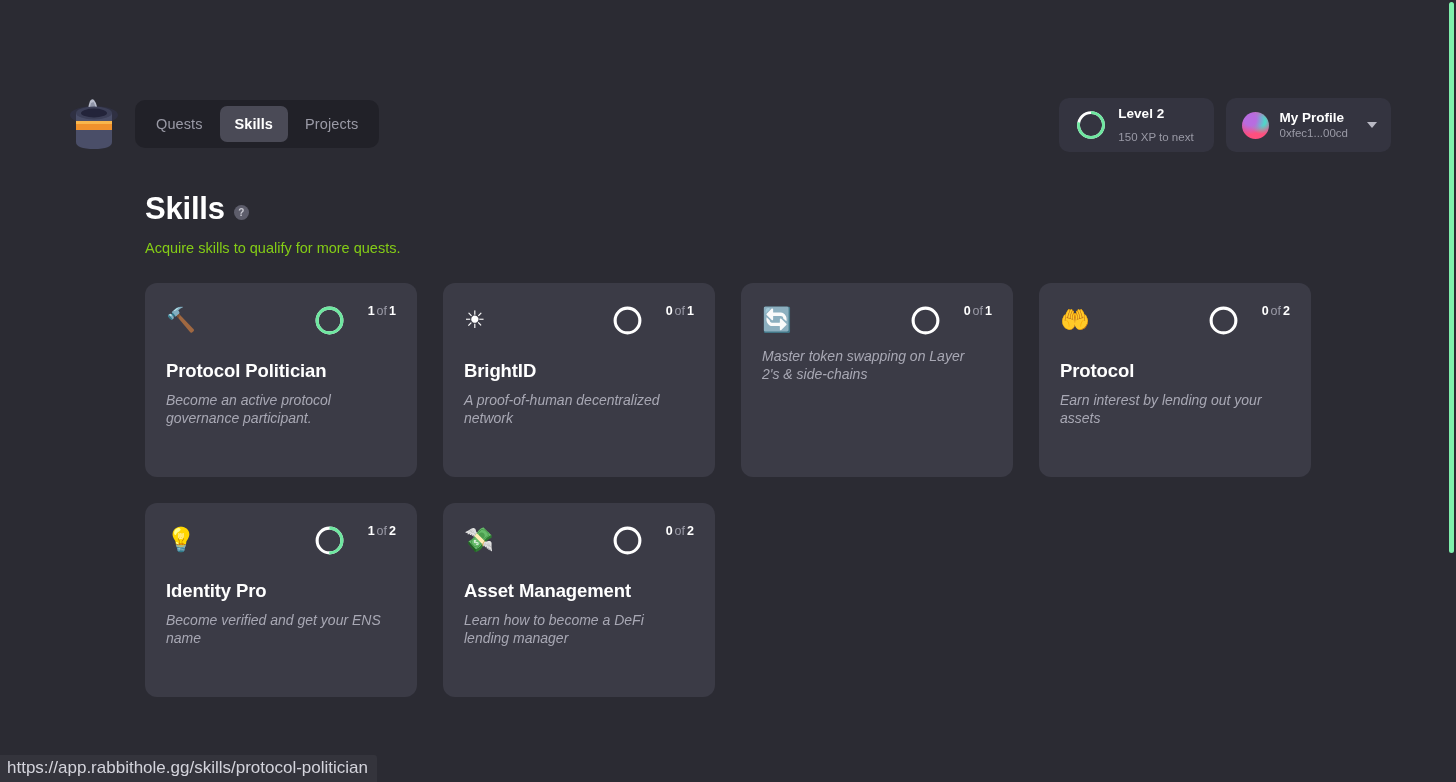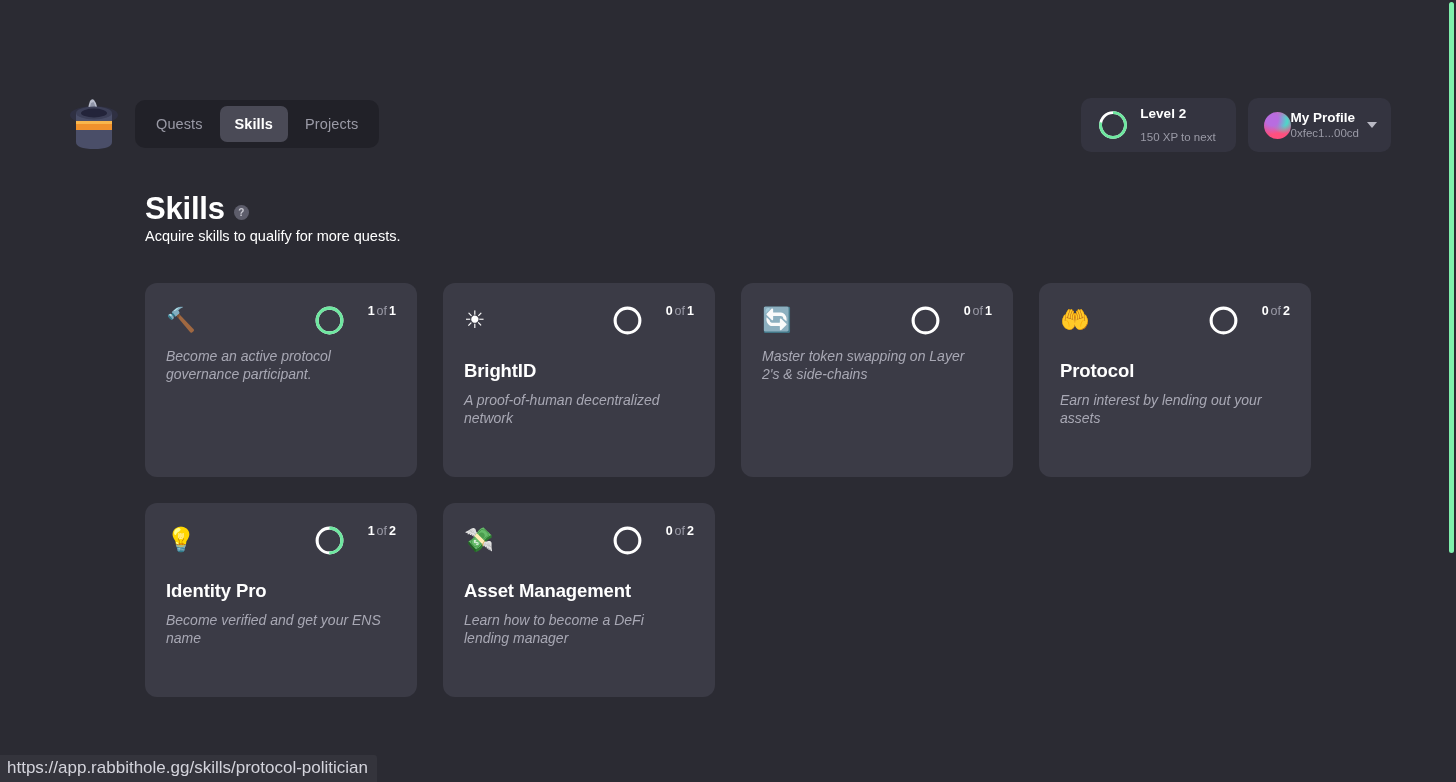--- a/index.html
+++ b/index.html
@@ -88,20 +88,21 @@
   .level-text-wrap { display: flex; flex-direction: column; justify-content: center; gap: 10px; }
   .level-title { font-size: 13.5px; font-weight: bold; color: #ffffff; line-height: 1.15; }
   .level-sub { font-size: 11.5px; color: #9a9aa6; line-height: 1.15; }
 
   .profile-pill {
     background: #343440;
     border-radius: 10px;
     height: 54px;
     display: flex;
     align-items: center;
+    gap: 11px;
     padding: 0 14px 0 16px;
     cursor: pointer;
   }
   .avatar {
     width: 27px; height: 27px; border-radius: 50%;
     flex: none;
     background:
       radial-gradient(circle at 30% 28%, #b86ce0 0 22%, rgba(184,108,224,0) 55%),
       radial-gradient(circle at 72% 35%, #4fd6c9 0 16%, rgba(79,214,201,0) 48%),
       radial-gradient(circle at 55% 75%, #ff4f7e 0 30%, rgba(255,79,126,0) 62%),
@@ -137,23 +138,23 @@
     width: 15px; height: 15px; border-radius: 50%;
     background: #5d5d6b;
     color: #c9c9d2;
     font-size: 10px;
     font-weight: bold;
     display: flex; align-items: center; justify-content: center;
     margin-top: 6px;
     cursor: pointer;
   }
   .page-sub {
-    margin-top: 2px;
+    margin-top: 14px;
     font-size: 14.5px;
-    color: #ffffff;
+    color: #84cc16;
   }
 
   
   .grid {
     position: absolute;
     left: 145px;
     top: 283px;
     width: 1170px;
     display: grid;
     grid-template-columns: repeat(4, 272px);
@@ -302,20 +303,21 @@
       <div class="card-progress">
         <svg class="ring" viewBox="0 0 36 36">
           <circle cx="18" cy="18" r="13.5" fill="none" stroke="#ffffff" stroke-width="3.4"></circle>
           <circle cx="18" cy="18" r="13.5" fill="none" stroke="#6ee7a0" stroke-width="3.4" stroke-dasharray="84.82 84.82" transform="rotate(-90 18 18)"></circle>
         </svg>
         <div class="prog-text">
           <b>1</b><span class="of">of</span><b>1</b>
         </div>
       </div>
     </div>
+    <div class="card-title">Protocol Politician</div>
     <div class="card-desc">Become an active protocol governance participant.</div>
   </div>
 
   <div class="card">
     <div class="card-top">
       <div class="card-emoji">☀</div>
       <div class="card-progress">
         <svg class="ring" viewBox="0 0 36 36">
           <circle cx="18" cy="18" r="13.5" fill="none" stroke="#ffffff" stroke-width="3.4"></circle>
           <circle cx="18" cy="18" r="13.5" fill="none" stroke="#6ee7a0" stroke-width="3.4" stroke-dasharray="0 84.82" transform="rotate(-90 18 18)"></circle>

